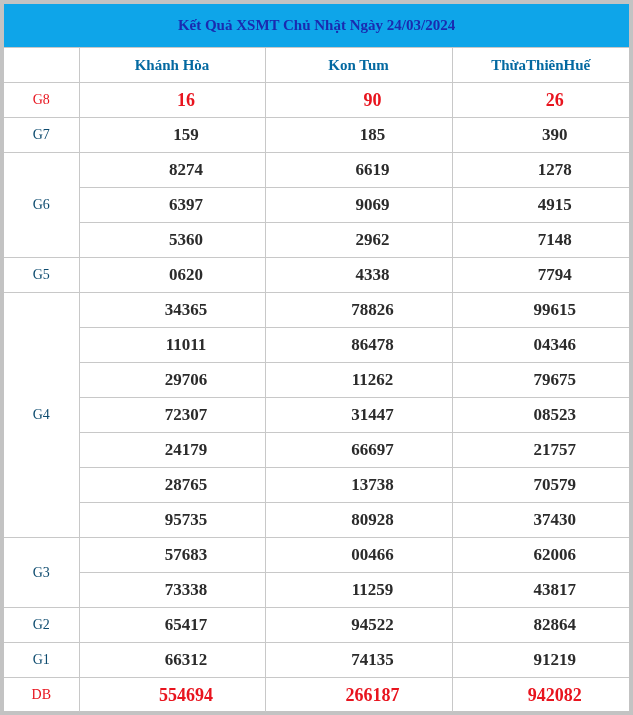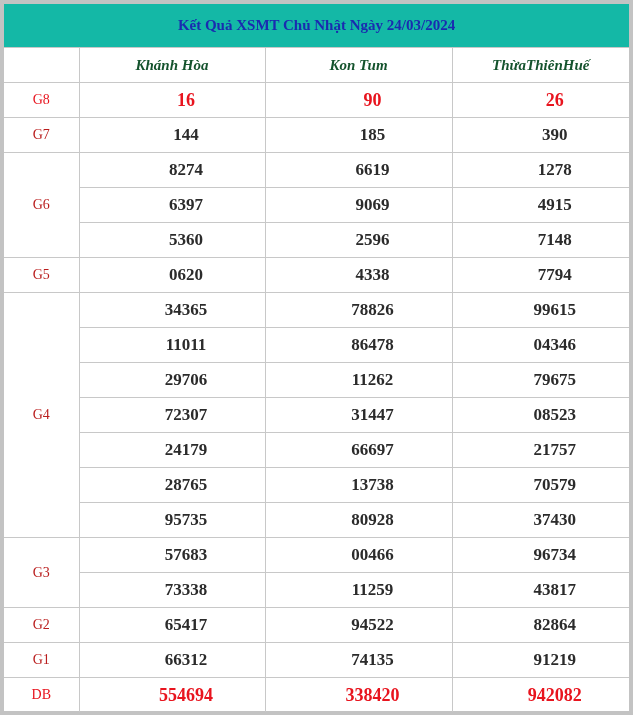--- a/index.html
+++ b/index.html
@@ -24,40 +24,39 @@
     col.c3 { width: 177px; }
     td, th {
       border: 1px solid #c8c8c8;
       text-align: center;
       vertical-align: middle;
       padding: 0;
       height: 34px;
       color: #222222;
     }
     tr.title-row td {
-      background: #14b8a6;
+      background: #0ea5e9;
       color: #1a2bb0;
       font-weight: bold;
       font-size: 15px;
       height: 43px;
       border-top: none;
       border-left: none;
       border-right: none;
     }
     tr.head-row td {
       height: 34px;
       font-weight: bold;
       font-size: 15px;
-      color: #14532d;
-      font-style: italic;
+      color: #0369a1;
     }
     td.prize {
       font-size: 14px;
       font-weight: normal;
-      color: #b91c1c;
+      color: #0c4a6e;
       border-left: none;
     }
     td.num {
       font-size: 17px;
       font-weight: bold;
       color: #2b2b2b;
       padding-left: 28px;
     }
     tr.red td.prize { color: #e8141e; }
     tr.red td.num { color: #e8141e; font-size: 18px; }
@@ -88,39 +87,39 @@
 
       <tr class="red">
         <td class="prize">G8</td>
         <td class="num">16</td>
         <td class="num">90</td>
         <td class="num">26</td>
       </tr>
 
       <tr>
         <td class="prize">G7</td>
-        <td class="num">144</td>
+        <td class="num">159</td>
         <td class="num">185</td>
         <td class="num">390</td>
       </tr>
 
       <tr>
         <td class="prize" rowspan="3">G6</td>
         <td class="num">8274</td>
         <td class="num">6619</td>
         <td class="num">1278</td>
       </tr>
       <tr>
         <td class="num">6397</td>
         <td class="num">9069</td>
         <td class="num">4915</td>
       </tr>
       <tr>
         <td class="num">5360</td>
-        <td class="num">2596</td>
+        <td class="num">2962</td>
         <td class="num">7148</td>
       </tr>
 
       <tr>
         <td class="prize">G5</td>
         <td class="num">0620</td>
         <td class="num">4338</td>
         <td class="num">7794</td>
       </tr>
 
@@ -158,21 +157,21 @@
       <tr>
         <td class="num">95735</td>
         <td class="num">80928</td>
         <td class="num">37430</td>
       </tr>
 
       <tr>
         <td class="prize" rowspan="2">G3</td>
         <td class="num">57683</td>
         <td class="num">00466</td>
-        <td class="num">96734</td>
+        <td class="num">62006</td>
       </tr>
       <tr>
         <td class="num">73338</td>
         <td class="num">11259</td>
         <td class="num">43817</td>
       </tr>
 
       <tr>
         <td class="prize">G2</td>
         <td class="num">65417</td>
@@ -183,18 +182,18 @@
       <tr>
         <td class="prize">G1</td>
         <td class="num">66312</td>
         <td class="num">74135</td>
         <td class="num">91219</td>
       </tr>
 
       <tr class="red last">
         <td class="prize">DB</td>
         <td class="num">554694</td>
-        <td class="num">338420</td>
+        <td class="num">266187</td>
         <td class="num">942082</td>
       </tr>
     </tbody>
   </table>
 </div>
 
 </body></html>

